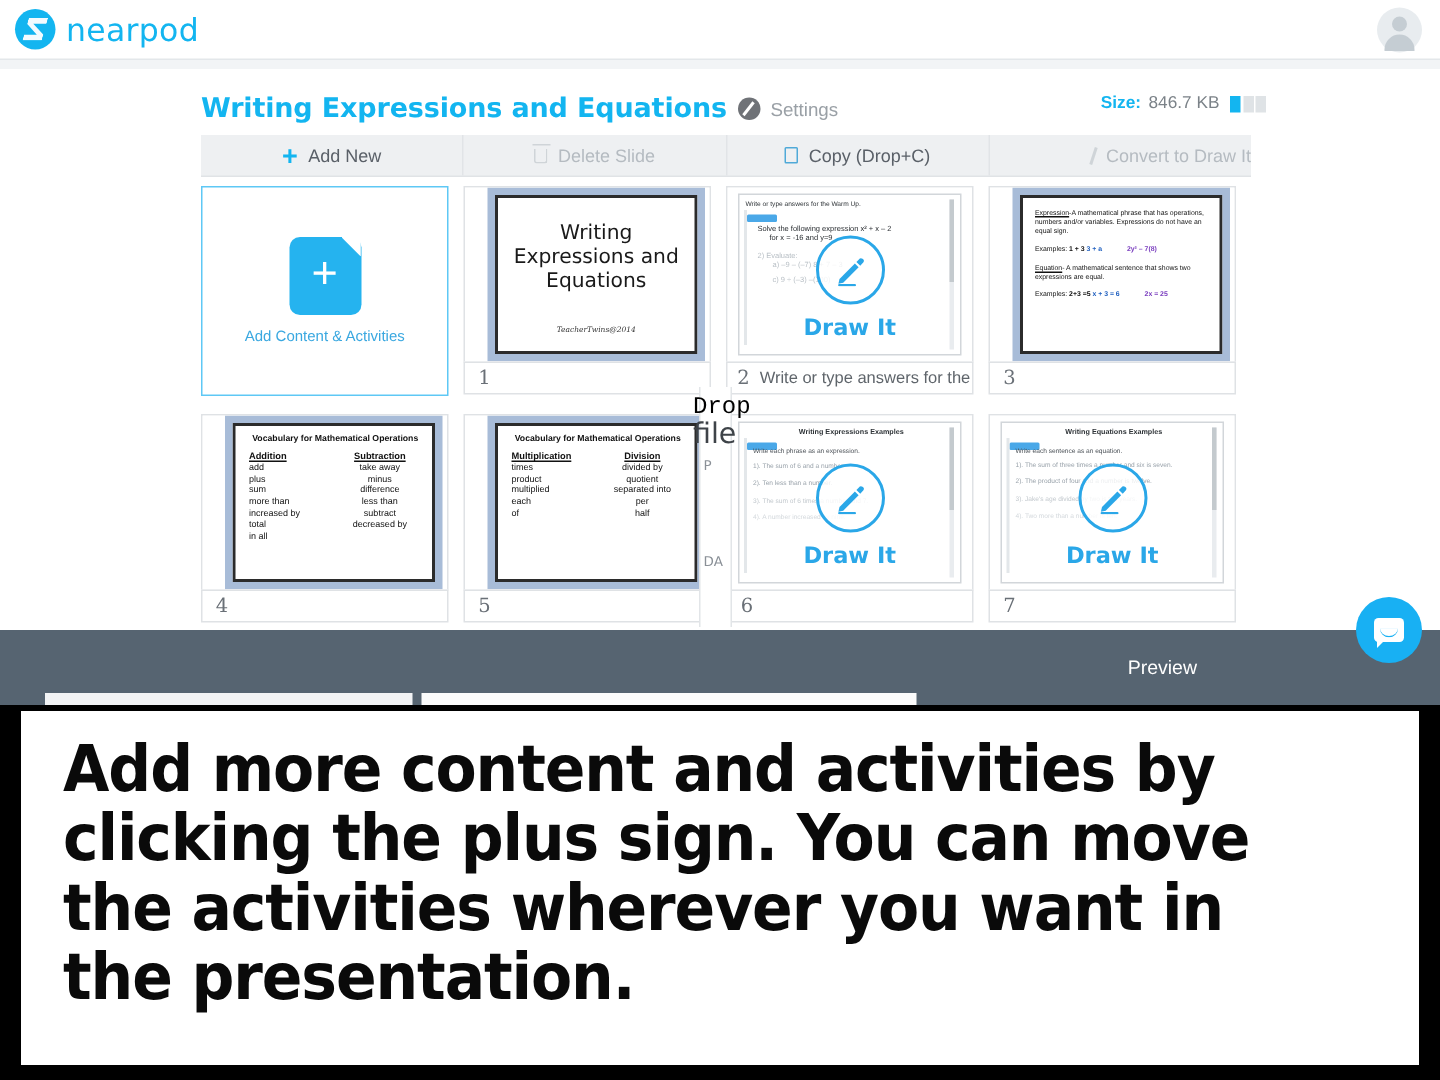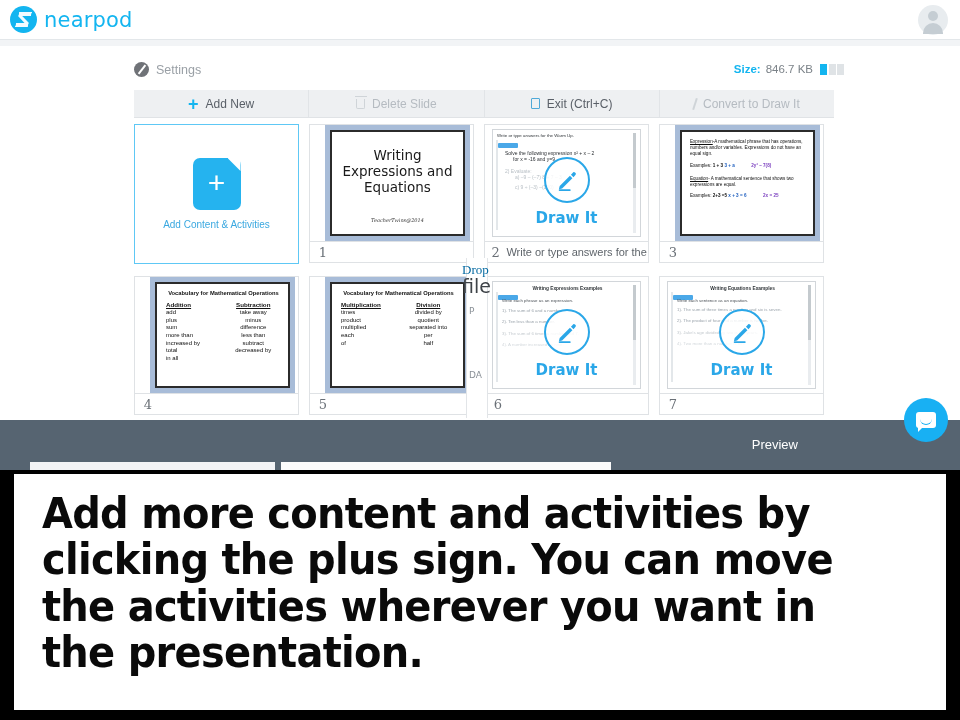--- a/index.html
+++ b/index.html
@@ -79,21 +79,21 @@
 
   
   .toolbar {
     position: absolute; left: 112px; top: 44px; width: 700px; height: 28px;
     background: #eef0f2; display: flex; border-bottom: 1px solid #e0e3e6;
   }
   .tb-item {
     flex: 1; display: flex; align-items: center; justify-content: center; gap: 7px;
     font-size: 12px; color: #b5bbc1; border-right: 1px solid #e1e4e7; position: relative;
   }
-  .tb-item:last-child { border-right: none; }
+  .tb-item:last-child { border-right: none; justify-content: flex-end; }
   .tb-item.active { color: #5a6068; }
   .plus-ic { color: #13b5f0; font-size: 18px; font-weight: bold; line-height: 1; }
   .doc-ic {
     width: 9px; height: 11px; border: 1.4px solid #8e959b; border-radius: 1px;
     display: inline-block; position: relative;
   }
   .doc-ic.blue { border-color: #4fa9d8; }
   .doc-ic.pale { border-color: #cfd4d8; }
   .trash-ic {
     width: 9px; height: 10px; border: 1.4px solid #cfd4d8; border-top: none;
@@ -187,21 +187,21 @@
   }
   .di-label {
     position: absolute; left: 0; right: 0; bottom: 14px; text-align: center;
     font-size: 15px; font-weight: bold; color: #2aa7e8; font-family: "DejaVu Sans", sans-serif;
   }
   .mathline { font-size: 5px; color: #2b2f33; }
   .mathline.fade { color: #b8bfc5; }
 
   
   .dropfrag { position: absolute; left: 462px; top: 263px; z-index: 30; pointer-events: none; }
-  .dropfrag .w1 { font-size: 13px; color: #0369a1; font-family: Liberation Serif, serif; line-height: 1; }
+  .dropfrag .w1 { font-size: 16px; color: #000000; font-family: Liberation Mono, monospace; line-height: 1; }
   .dropfrag .w2 { font-size: 19px; color: #3e4348; font-family: "DejaVu Sans", sans-serif; line-height: 1.1; }
   .ghostcol {
     position: absolute; left: 466px; top: 258px; width: 22px; height: 160px;
     background: #fff; border-left: 1px solid #e2e5e8; border-right: 1px solid #e2e5e8; z-index: 25;
   }
   .ghostcol .gl { position: absolute; left: 2px; font-size: 9px; color: #8a9097; font-family: "DejaVu Sans", sans-serif; }
 
   
   .actionbar {
     position: absolute; left: 0; top: 420px; width: 960px; height: 50px; background: #566471;
@@ -259,20 +259,21 @@
         <span class="logo-mark"></span>
         <span class="logo-text">nearpod</span>
       </div>
       <div class="avatar"></div>
     </div>
     <div class="subrule"></div>
 
     <div class="editor">
 
       <div class="title-row">
+        <span class="deck-title">Writing Expressions and Equations</span>
         <span class="settings-badge"></span>
         <span class="settings-label">Settings</span>
       </div>
 
       <div class="size-row">
         <span class="size-key">Size:</span>
         <span class="size-val">846.7 KB</span>
         <span class="size-bars">
           <i class="on"></i>
             <i></i>
@@ -284,21 +285,21 @@
         <div class="tb-item active">
           <span class="plus-ic">+</span>
           <span>Add New</span>
         </div>
         <div class="tb-item">
           <span class="trash-ic"></span>
           <span>Delete Slide</span>
         </div>
         <div class="tb-item active">
           <span class="doc-ic blue"></span>
-          <span>Exit (Ctrl+C)</span>
+          <span>Copy (Drop+C)</span>
         </div>
         <div class="tb-item">
           <span class="slash-ic"></span>
           <span>Convert to Draw It</span>
         </div>
       </div>
 
       <div class="grid">
 
         <div class="cell" style="left:0;top:0;">

